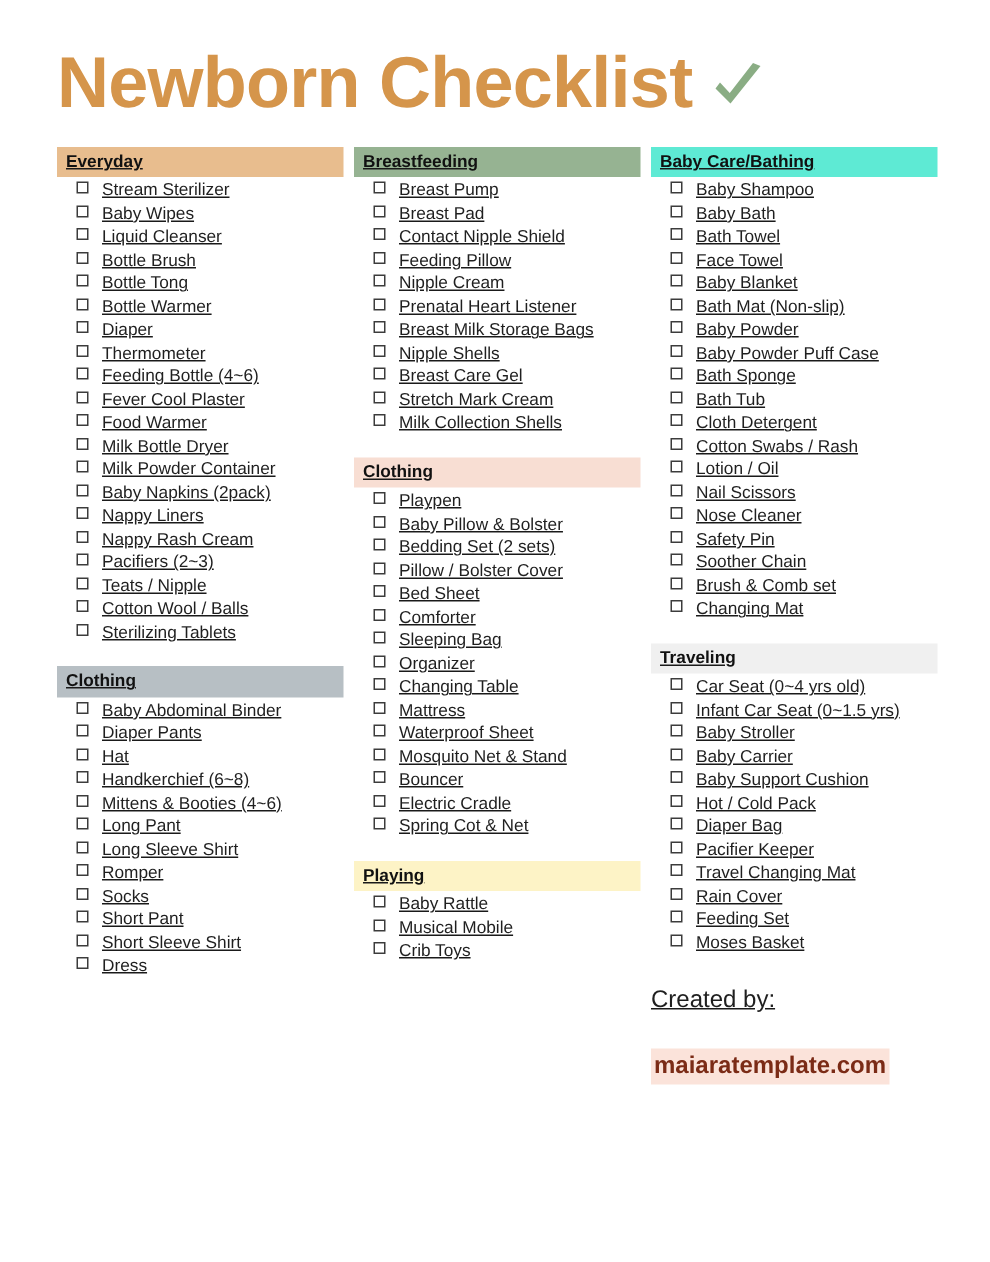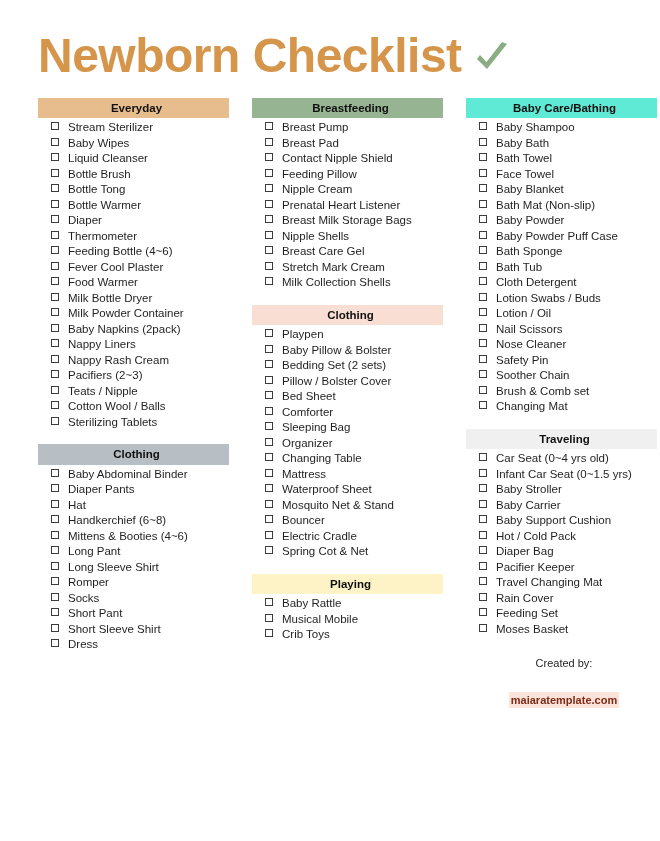--- a/index.html
+++ b/index.html
@@ -14,21 +14,20 @@
     font-family: "Liberation Sans", sans-serif;
     color: #1a1a1a;
     position: relative;
     overflow: hidden;
   }
   .page {
     width: 528px;
     height: 841px;
     padding: 28px 32px 10px 38px;
     position: relative;
-    text-align: center;
   }
 
   
   .title-row {
     display: flex;
     align-items: center;
     gap: 10px;
     margin: 0 0 14px 0;
     height: 56px;
   }
@@ -44,22 +43,23 @@
     width: 40px;
     height: 40px;
     flex: none;
     display: block;
     margin-top: 4px;
   }
 
   
   .columns {
     display: flex;
-    gap: 16px;
+    gap: 0px;
     align-items: flex-start;
+    text-decoration: underline;
   }
   .col {
     width: 196px;
     flex: none;
   }
   .col + .col { margin-left: 2px; }
 
   
   .section { margin-bottom: 14px; }
   .section-header {
@@ -100,21 +100,21 @@
     margin: 0 9px 0 13px;
     position: relative;
     top: -1px;
     background: #fff;
   }
   .item-label { display: inline-block; }
 
   
   .footer {
     margin-top: 18px;
-    font-size: 11px;
+    font-size: 16px;
     line-height: 1.5;
   }
   .footer-label { color: #1f1f1f; }
   .footer-site {
     display: inline-block;
     margin-top: 20px;
     font-weight: bold;
     color: #7b2b16;
     background: #fbe3da;
     padding: 0 2px;
@@ -449,21 +449,21 @@
             <li class="item">
               <span class="checkbox"></span>
               <span class="item-label">Bath Tub</span>
             </li>
             <li class="item">
               <span class="checkbox"></span>
               <span class="item-label">Cloth Detergent</span>
             </li>
             <li class="item">
               <span class="checkbox"></span>
-              <span class="item-label">Lotion Swabs / Buds</span>
+              <span class="item-label">Cotton Swabs / Rash</span>
             </li>
             <li class="item">
               <span class="checkbox"></span>
               <span class="item-label">Lotion / Oil</span>
             </li>
             <li class="item">
               <span class="checkbox"></span>
               <span class="item-label">Nail Scissors</span>
             </li>
             <li class="item">

